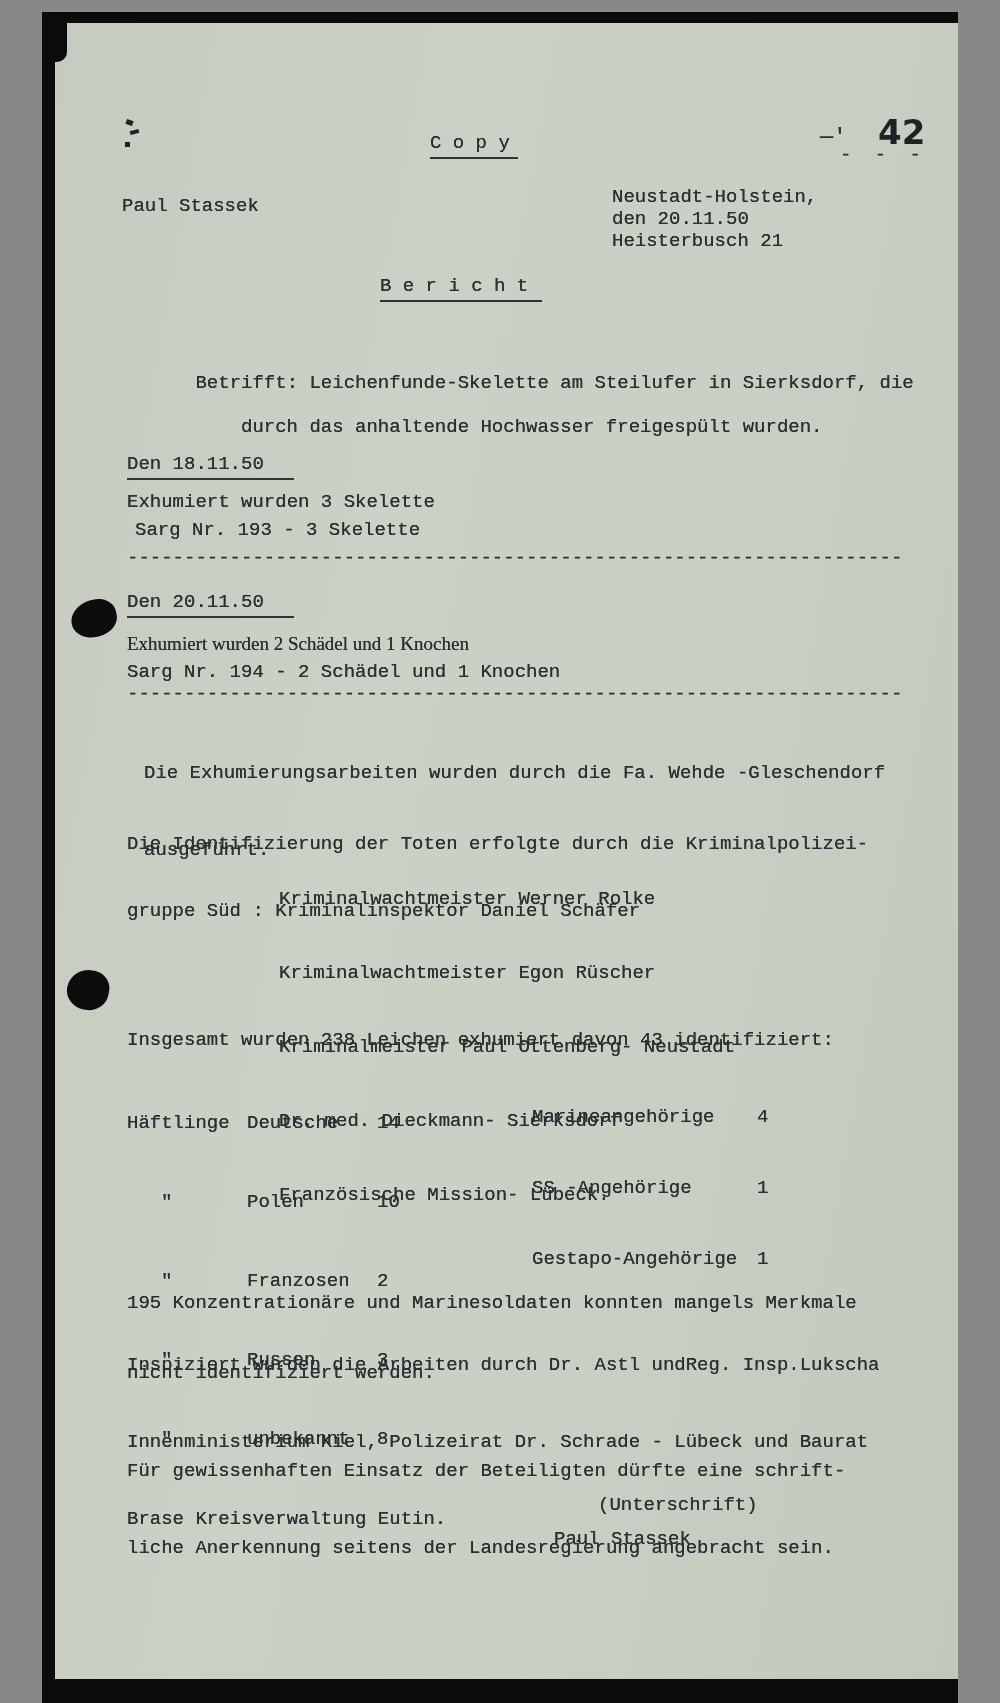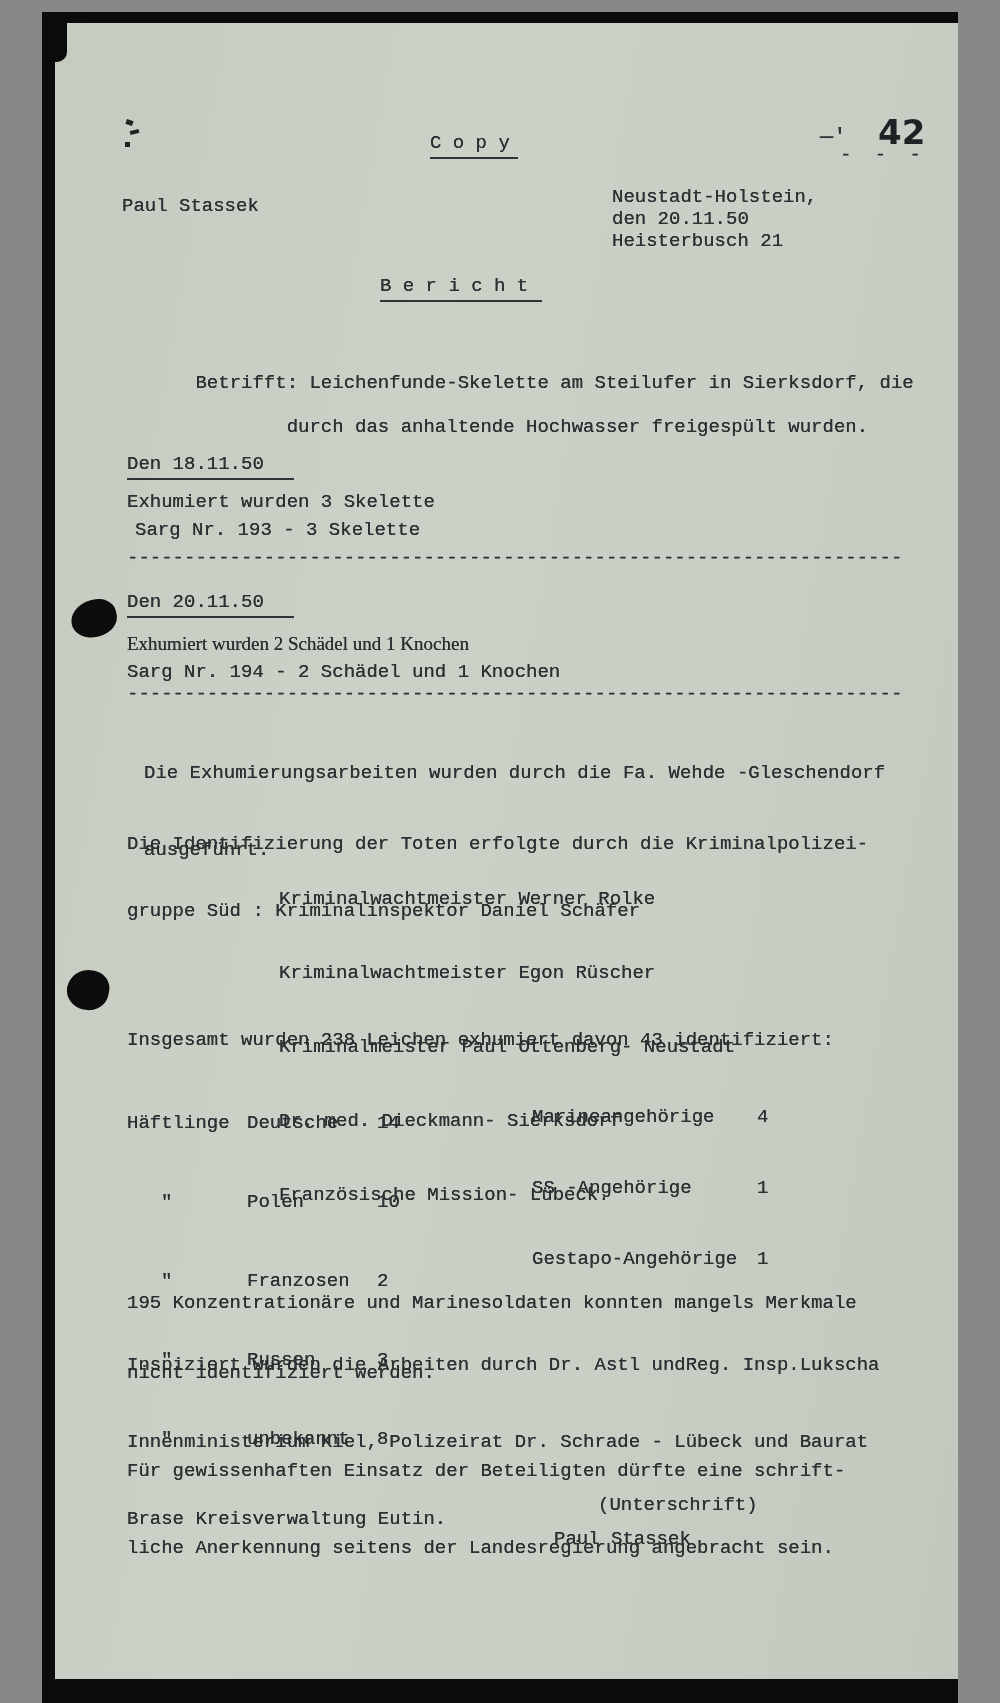--- a/index.html
+++ b/index.html
@@ -65,21 +65,21 @@
     <div class="tw" style="position:static;">den 20.11.50</div>
     <div class="tw" style="position:static;">Heisterbusch 21</div>
   </div>
 
   <div class="tw ul" style="left:338px;top:263px;padding-right:14px;">B e r i c h t</div>
 
   <div style="position:absolute;left:85px;top:338px;">
     <div class="tw para-l23" style="position:static;">
       <span>Betrifft:</span><span> </span><span>Leichenfunde-Skelette am Steilufer in Sierksdorf, die</span>
     </div>
-    <div class="tw" style="position:static;margin-left:114px;text-align:center;">durch das anhaltende Hochwasser freigespült wurden.</div>
+    <div class="tw" style="position:static;margin-left:114px;">durch das anhaltende Hochwasser freigespült wurden.</div>
   </div>
 
   <div class="tw ul" style="left:85px;top:441px;padding-right:30px;">Den 18.11.50</div>
   <div class="tw" style="left:85px;top:479px;">Exhumiert wurden 3 Skelette</div>
   <div class="tw" style="left:93px;top:507px;">Sarg Nr. 193 - 3 Skelette</div>
   <div class="tw" style="left:85px;top:535px;">--------------------------------------------------------------------</div>
 
   <div class="tw ul" style="left:85px;top:579px;padding-right:30px;">Den 20.11.50</div>
   <div class="tw" style="left:85px;top:621px;font-family:Liberation Serif, serif;">Exhumiert wurden 2 Schädel und 1 Knochen</div>
   <div class="tw" style="left:85px;top:649px;">Sarg Nr. 194 - 2 Schädel und 1 Knochen</div>

